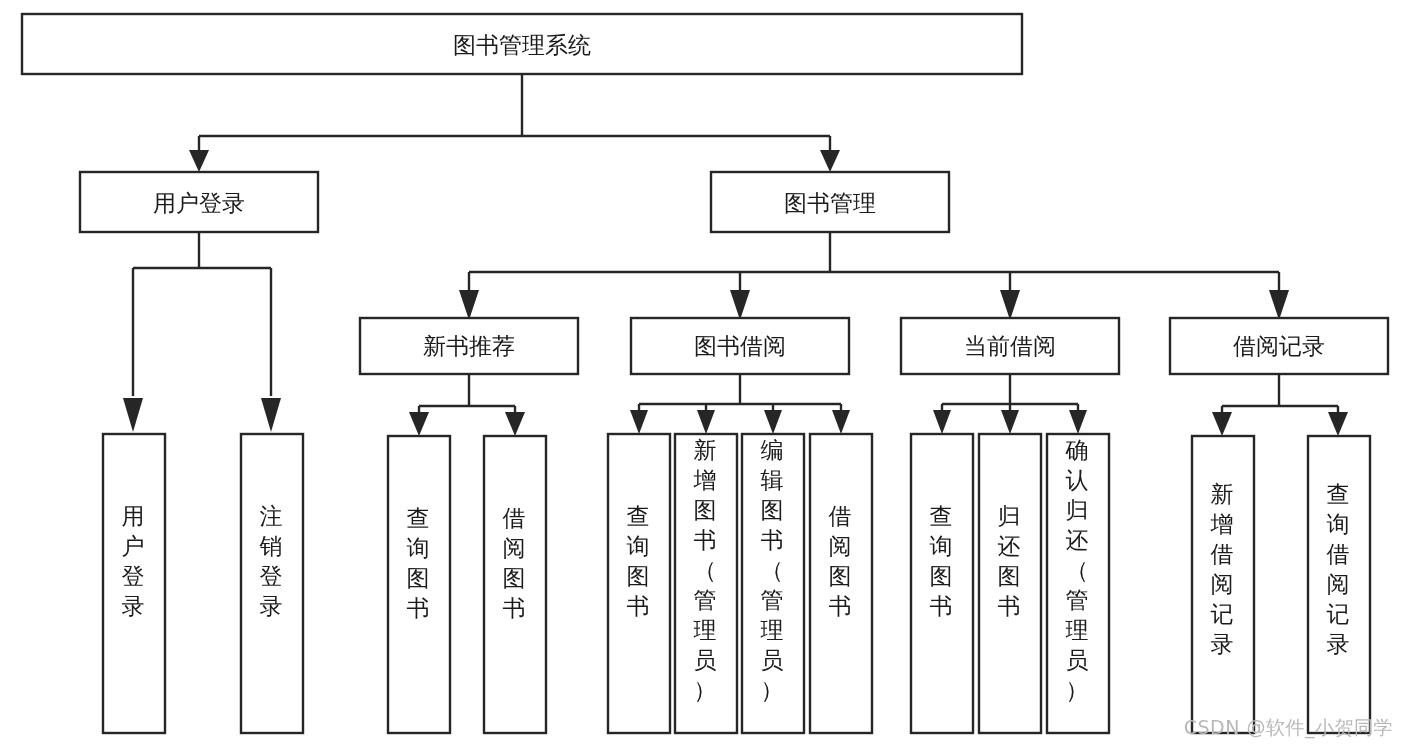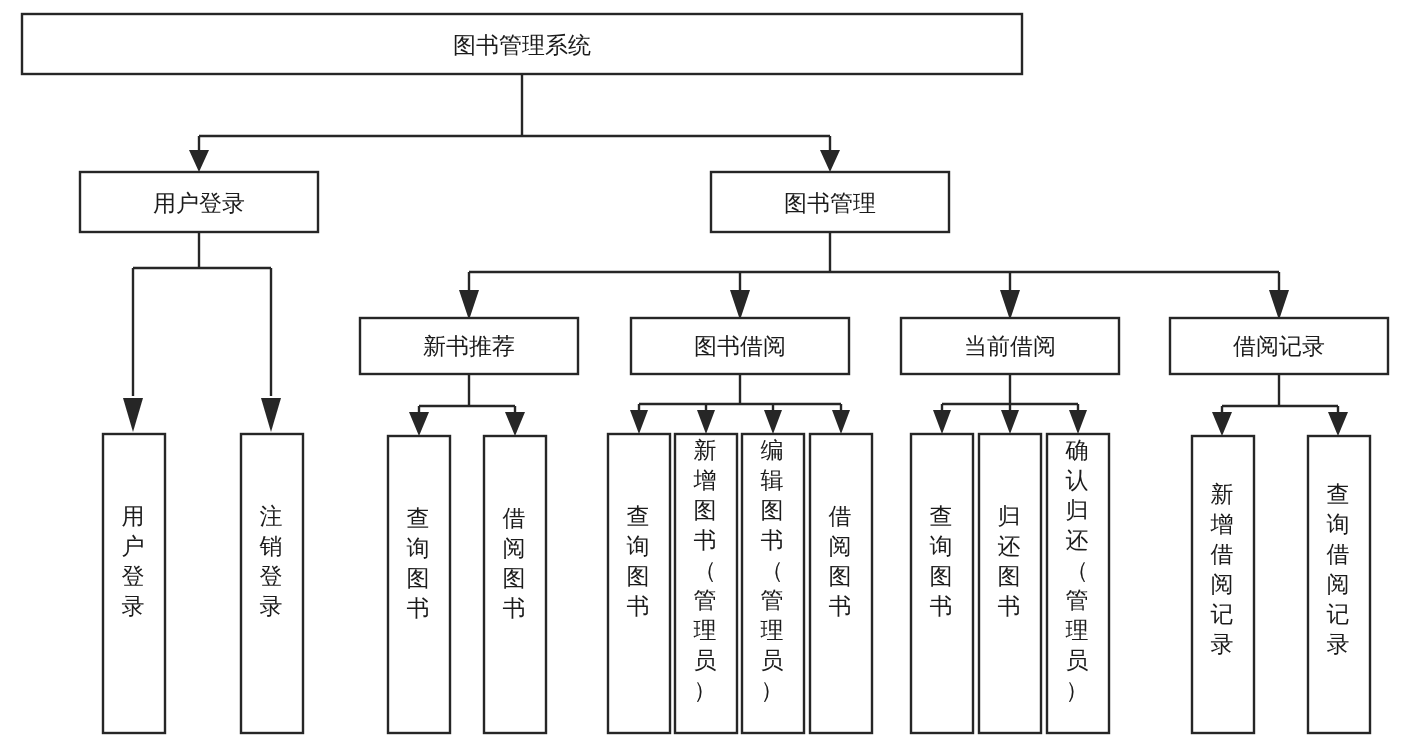--- a/index.html
+++ b/index.html
@@ -220,14 +220,15 @@
       <rect class="node-box" x="1192" y="436" width="62" height="297"></rect>
       <text class="node-label-vertical" x="1222" y="502"><tspan x="1222" y="502">新</tspan><tspan x="1222" y="532">增</tspan><tspan x="1222" y="562">借</tspan><tspan x="1222" y="592">阅</tspan><tspan x="1222" y="622">记</tspan><tspan x="1222" y="652">录</tspan></text>
     </g>
     <g>
       <rect class="node-box" x="1308" y="436" width="62" height="297"></rect>
       <text class="node-label-vertical" x="1338" y="502"><tspan x="1338" y="502">查</tspan><tspan x="1338" y="532">询</tspan><tspan x="1338" y="562">借</tspan><tspan x="1338" y="592">阅</tspan><tspan x="1338" y="622">记</tspan><tspan x="1338" y="652">录</tspan></text>
     </g>
 
   </svg>
 
+  <div class="watermark">CSDN @软件_小贺同学</div>
 
 </div>
 
 </body></html>

